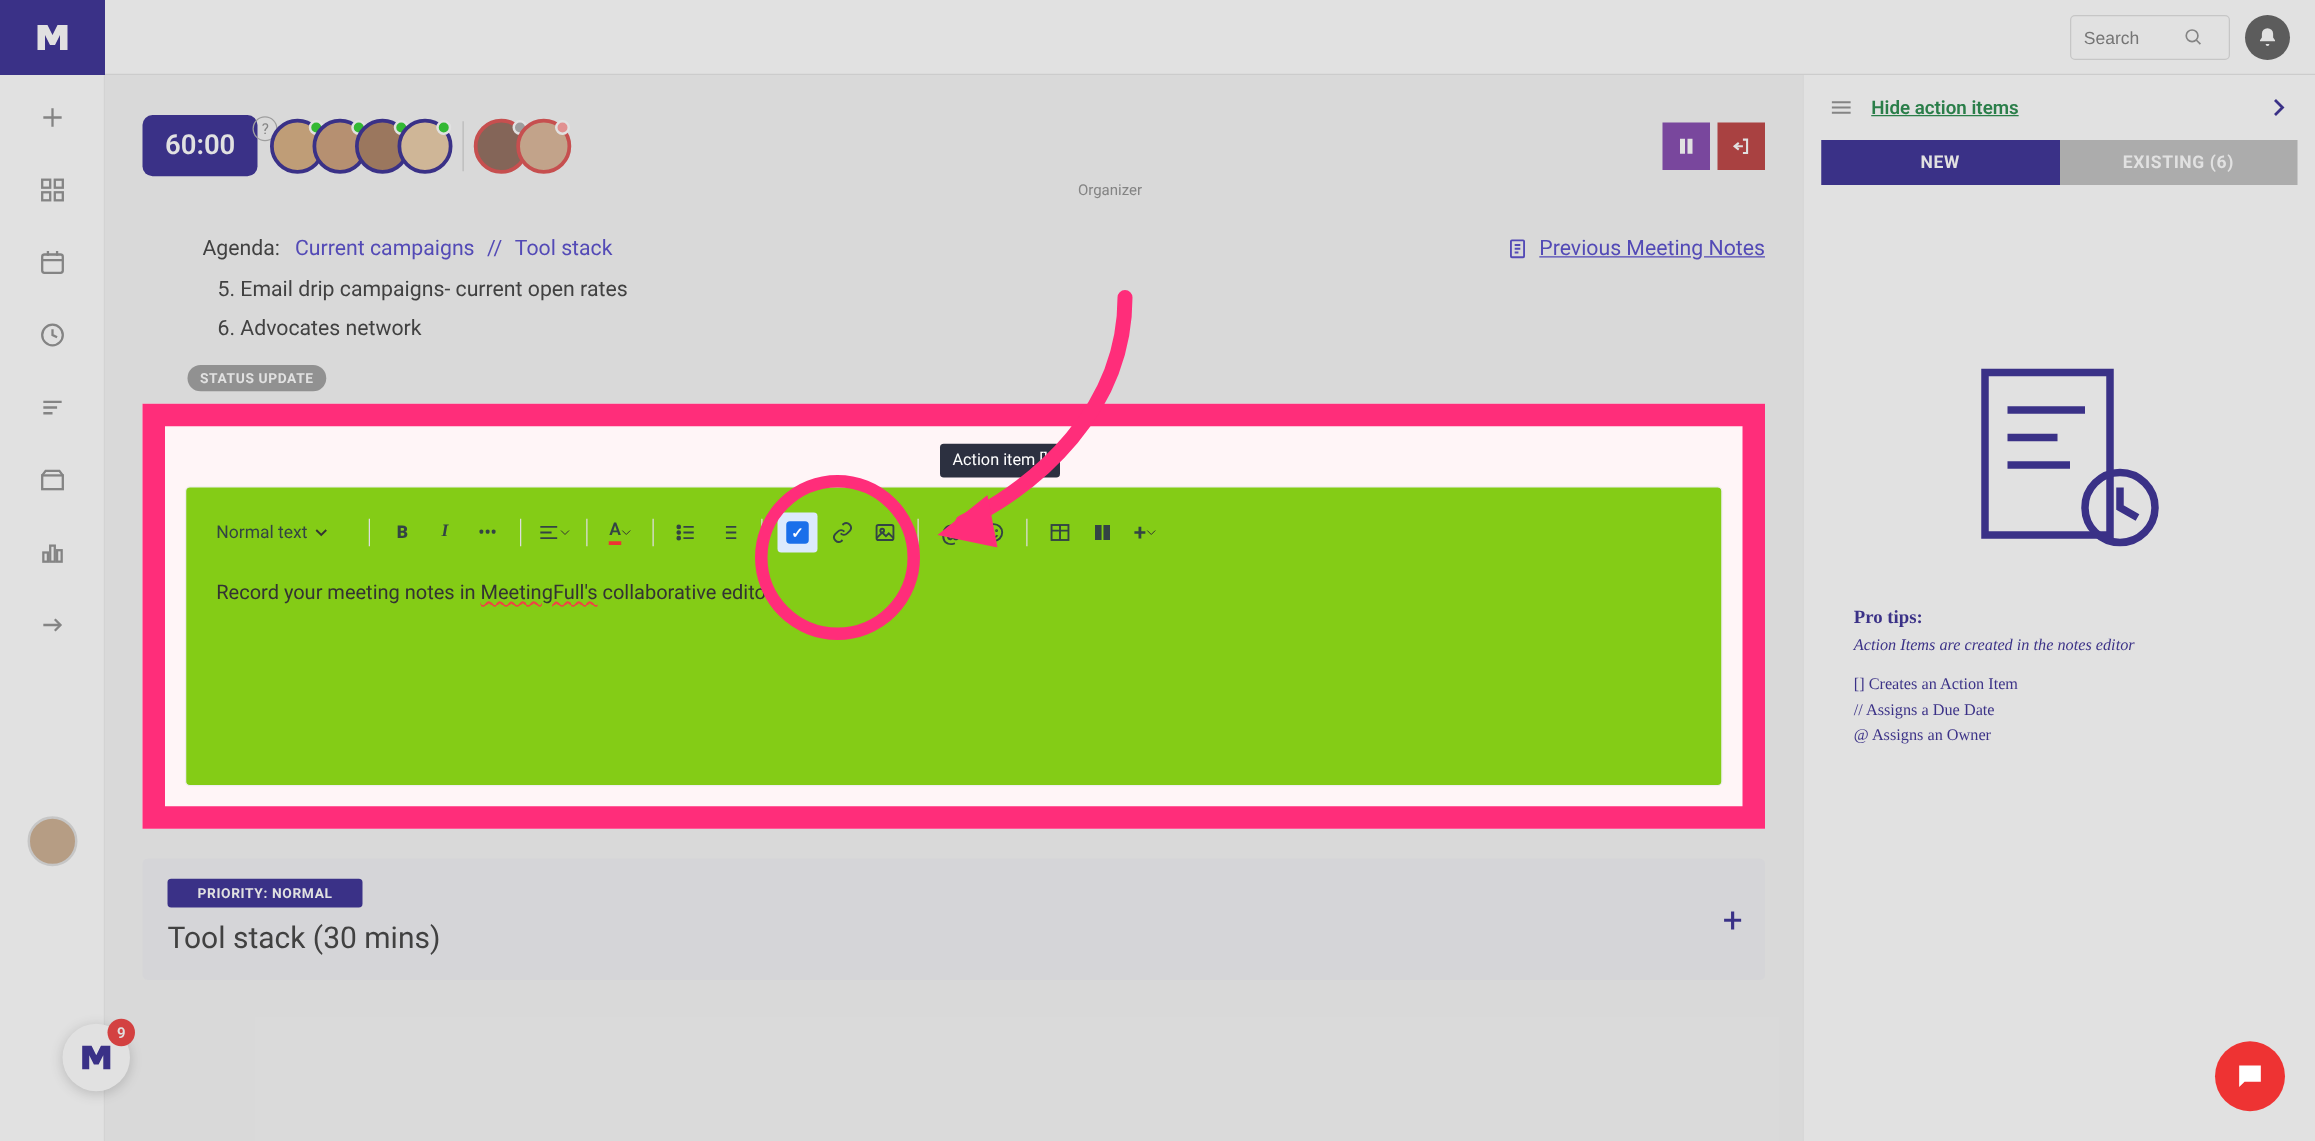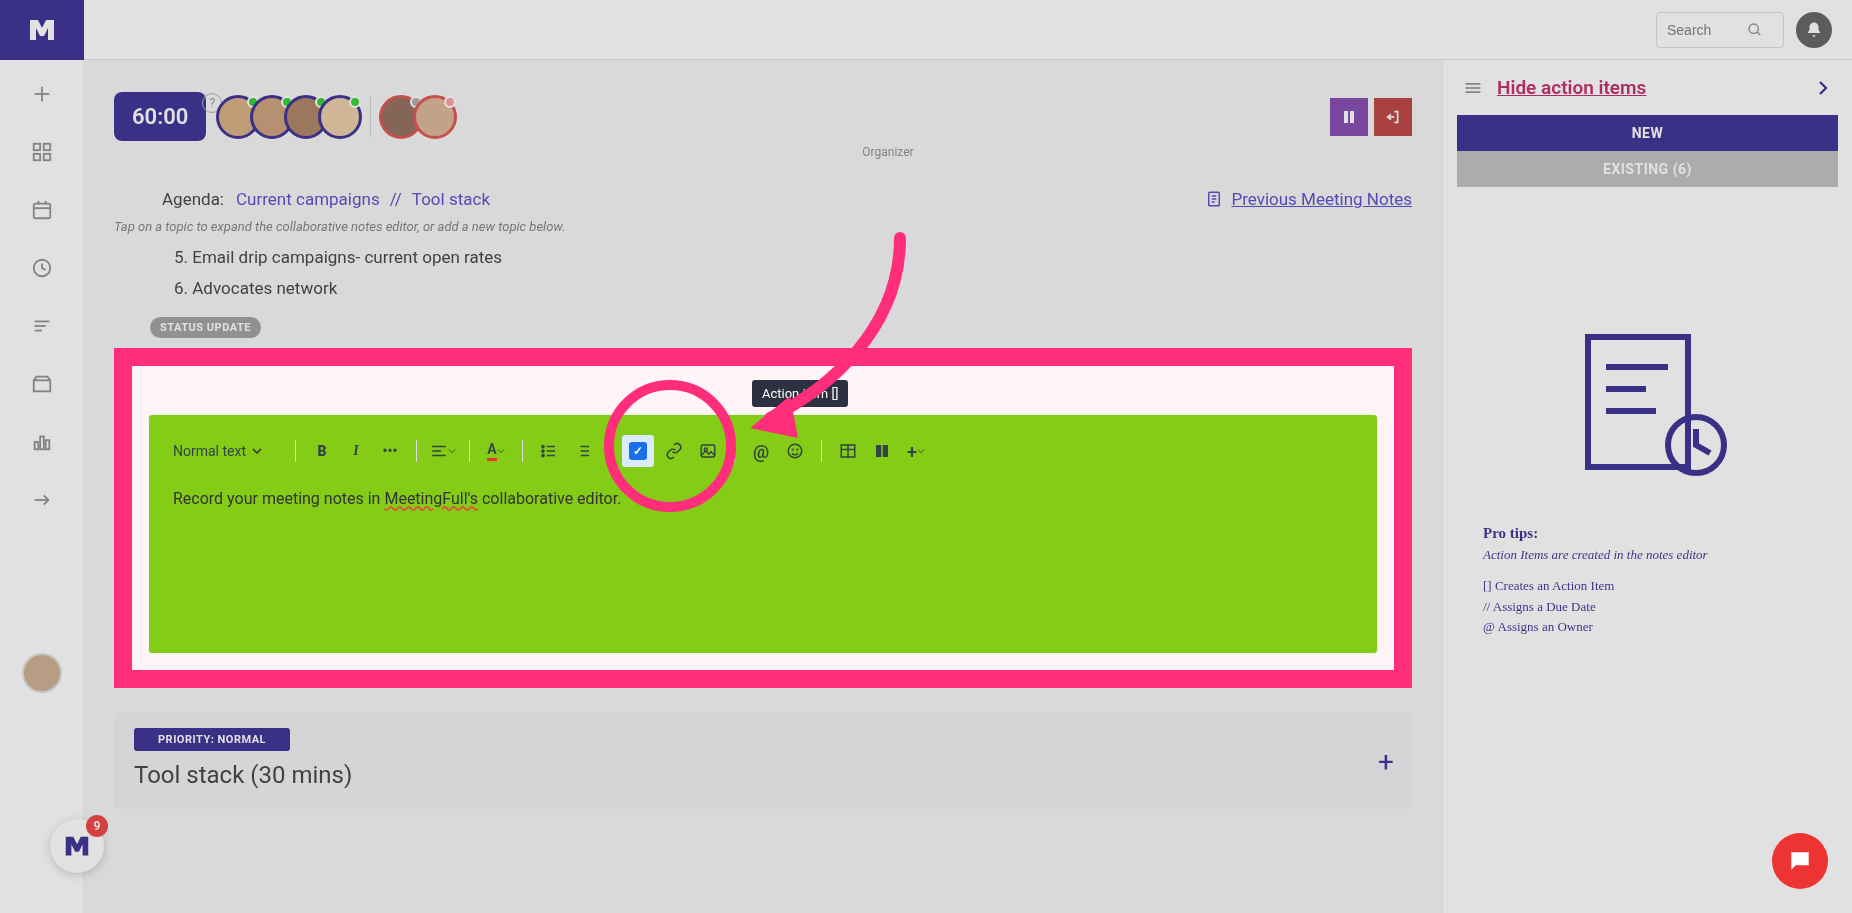--- a/index.html
+++ b/index.html
@@ -68,23 +68,23 @@
 
 .topic-card { margin-top: 24px; background: #f0f0f4; border-radius: 4px; padding: 16px 20px 20px; position: relative; }
 .priority-badge { display: inline-block; background: #2a1e8c; color: #fff; font-size: 11px; font-weight: 700; padding: 5px 24px; border-radius: 3px; letter-spacing: 0.5px; }
 .topic-title { font-size: 24px; color: #333; margin-top: 10px; }
 .add-btn { position: absolute; right: 18px; top: 50%; transform: translateY(-50%); font-size: 28px; color: #2a1e8c; cursor: pointer; }
 
 
 .rightpanel { position: absolute; right: 0; top: 60px; width: 410px; height: calc(100% - 60px); background: #fff; border-left: 1px solid #eee; }
 .rp-header { display: flex; align-items: center; padding: 16px 20px; gap: 14px; }
 .hamburger { color: #888; cursor: pointer; }
-.hide-link { color: #be185d; text-decoration: underline; font-weight: 600; font-size: 19px; cursor: pointer; }
+.hide-link { color: #15803d; text-decoration: underline; font-weight: 600; font-size: 15px; cursor: pointer; }
 .chevron-right { margin-left: auto; color: #2a1e8c; cursor: pointer; }
-.tabs { display: flex; margin: 0 14px; flex-direction: column; }
+.tabs { display: flex; margin: 0 14px; }
 .tab { flex: 1; text-align: center; padding: 10px; font-size: 14px; font-weight: 700; cursor: pointer; letter-spacing: 0.5px; }
 .tab.active { background: #2a1e8c; color: #fff; }
 .tab.inactive { background: #bbb; color: #fff; }
 .empty-state { text-align: center; margin-top: 140px; }
 .empty-state svg { color: #2a1e8c; }
 .empty-title { color: #2a1e8c; font-size: 24px; font-weight: 700; margin-top: 24px; }
 .tips { margin: 40px 40px 0; color: #2a1e8c; font-size: 13px; line-height: 1.6; font-family: Liberation Serif, serif; }
 .tips .tips-title { font-weight: 700; font-size: 15px; }
 .tips .tips-sub { font-style: italic; margin-bottom: 10px; }
 
@@ -246,21 +246,20 @@
     <div class="prev-notes">
       <svg width="18" height="18" viewBox="0 0 24 24" fill="none" stroke="#4a3ec8" stroke-width="2">
           <rect x="5" y="3" width="14" height="18" rx="1"></rect>
           <line x1="9" y1="8" x2="15" y2="8"></line>
           <line x1="9" y1="12" x2="15" y2="12"></line>
           <line x1="9" y1="16" x2="13" y2="16"></line>
         </svg>
       <span>Previous Meeting Notes</span>
     </div>
   </div>
-  <div class="hint-text">Tap on a topic to expand the collaborative notes editor, or add a new topic below.</div>
 
   <div class="notes-list">
     <div><span>5.</span> <span>Email drip campaigns- current open rates</span></div>
     <div><span>6.</span> <span>Advocates network</span></div>
   </div>
   <div class="status-pill">STATUS UPDATE</div>
 
   
   <div class="editor-highlight">
     <div class="tooltip">Action item []</div>

